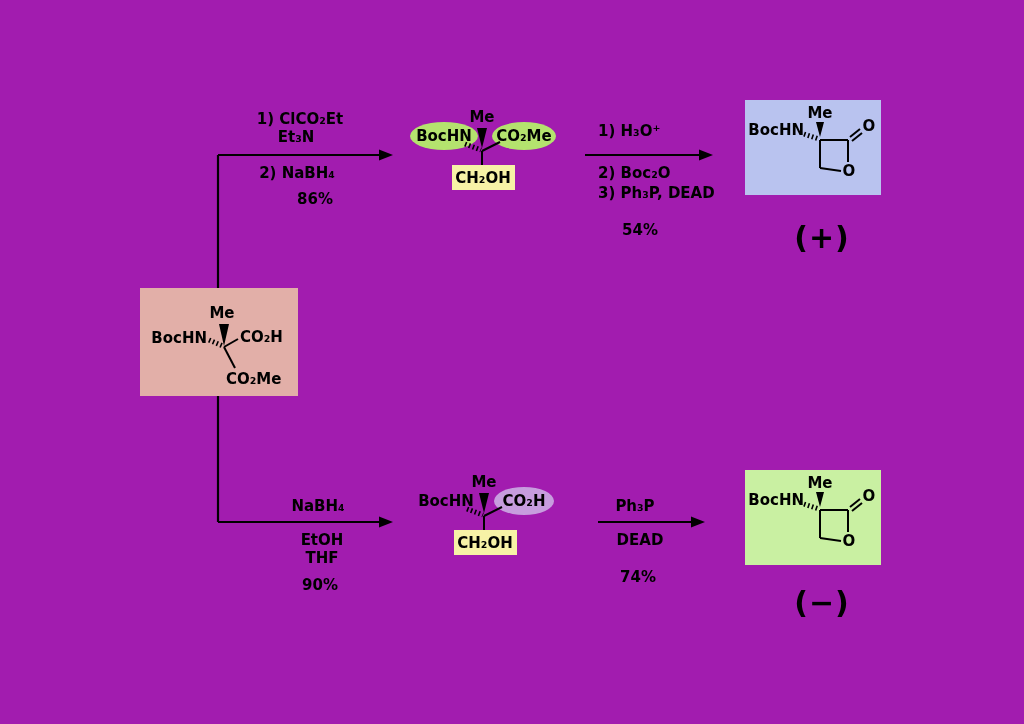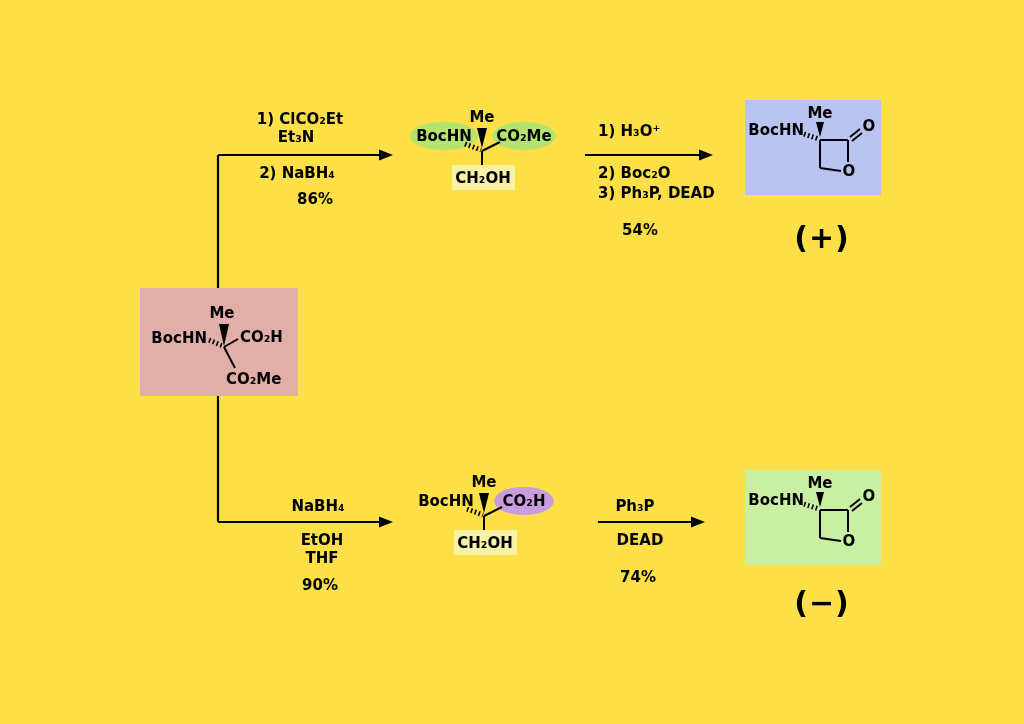--- a/index.html
+++ b/index.html
@@ -1,16 +1,16 @@
 <!DOCTYPE html>
 <html><head>
 <meta charset="utf-8">
 <style>
   html,body{margin:0;padding:0;background:#ffffff;}
-  .canvas{position:relative;width:1024px;height:724px;background:#fde047;overflow:hidden;}
+  .canvas{position:relative;width:1024px;height:724px;background:#a21caf;overflow:hidden;}
   svg text{
     font-family:"DejaVu Sans","Liberation Sans",sans-serif;
     font-weight:bold;
     fill:#000;
   }
   .t15{font-size:15px;}
   .rot{font-size:30px;letter-spacing:1px;}
   .bond{stroke:#000;stroke-width:2;fill:none;}
   .hash{stroke:#000;stroke-width:5;stroke-dasharray:1.6 2.5;fill:none;}
   .arrowline{stroke:#000;stroke-width:2.2;fill:none;}

